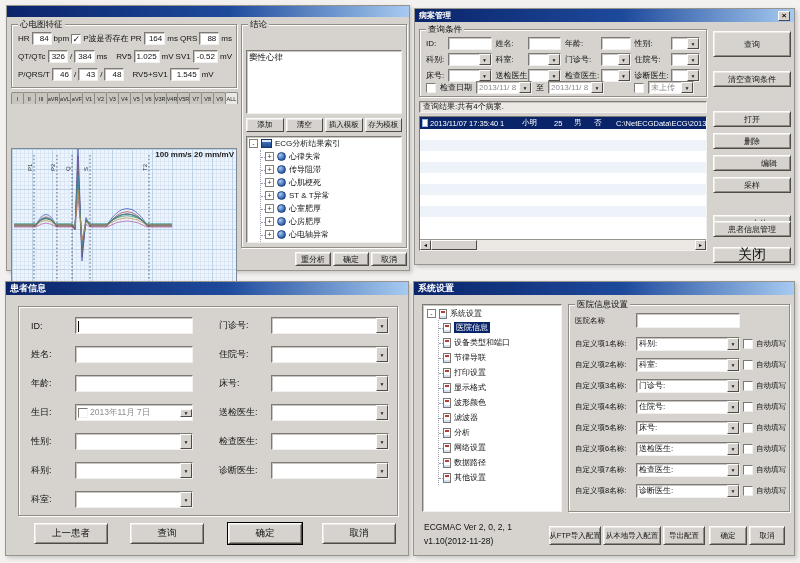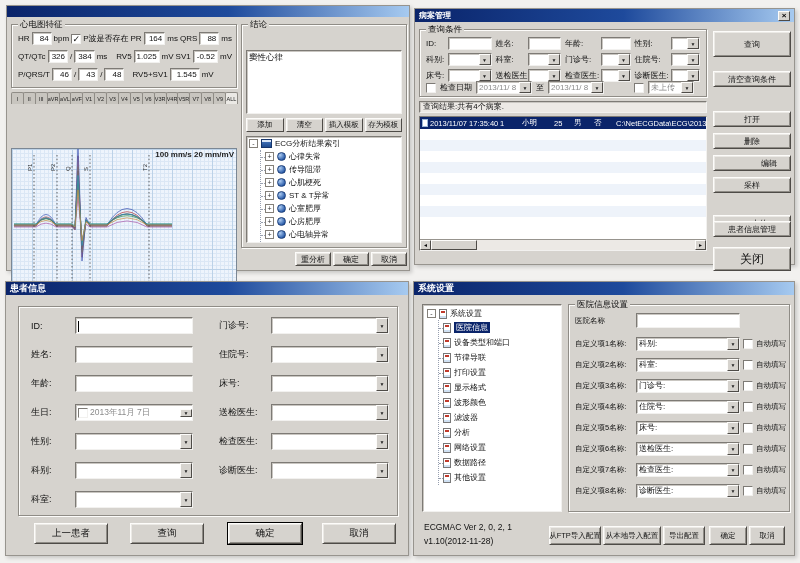--- a/index.html
+++ b/index.html
@@ -413,21 +413,21 @@
 
   <div id="records-side-btns">
       <div class="btn" style="left: 298px; top: 22px; width: 78px; height: 26px; font-size: 8px;">查询</div>
       <div class="btn" style="left: 298px; top: 62px; width: 78px; height: 16px; font-size: 8px;">清空查询条件</div>
       <div class="btn" style="left: 298px; top: 102px; width: 78px; height: 16px; font-size: 8px;">打开</div>
       <div class="btn" style="left: 298px; top: 124px; width: 78px; height: 16px; font-size: 8px;">删除</div>
       <div class="btn" style="left: 298px; top: 146px; width: 78px; height: 16px; font-size: 8px; padding-left: 34px;">编辑</div>
       <div class="btn" style="left: 298px; top: 168px; width: 78px; height: 16px; font-size: 8px;">采样</div>
       <div class="btn" style="left: 298px; top: 206px; width: 78px; height: 16px; font-size: 8px;">FTP上传</div>
       <div class="btn" style="left: 298px; top: 212px; width: 78px; height: 16px; font-size: 8px;">患者信息管理</div>
-      <div class="btn" style="left: 298px; top: 238px; width: 78px; height: 24px; font-size: 12px;">关闭</div>
+      <div class="btn" style="left: 298px; top: 238px; width: 78px; height: 16px; font-size: 14px;">关闭</div>
     </div>
 </div>
 
 <div class="win" style="left:5px;top:281px;width:404px;height:275px;">
   <div class="tbar" style="height:13px;">
     <span>患者信息</span>
   </div>
   <div class="groupbox" style="left:12px;top:24px;width:380px;height:210px;">
     <div id="patient-left">
         <div class="p-row" style="left: 12px; top: 10px;">

